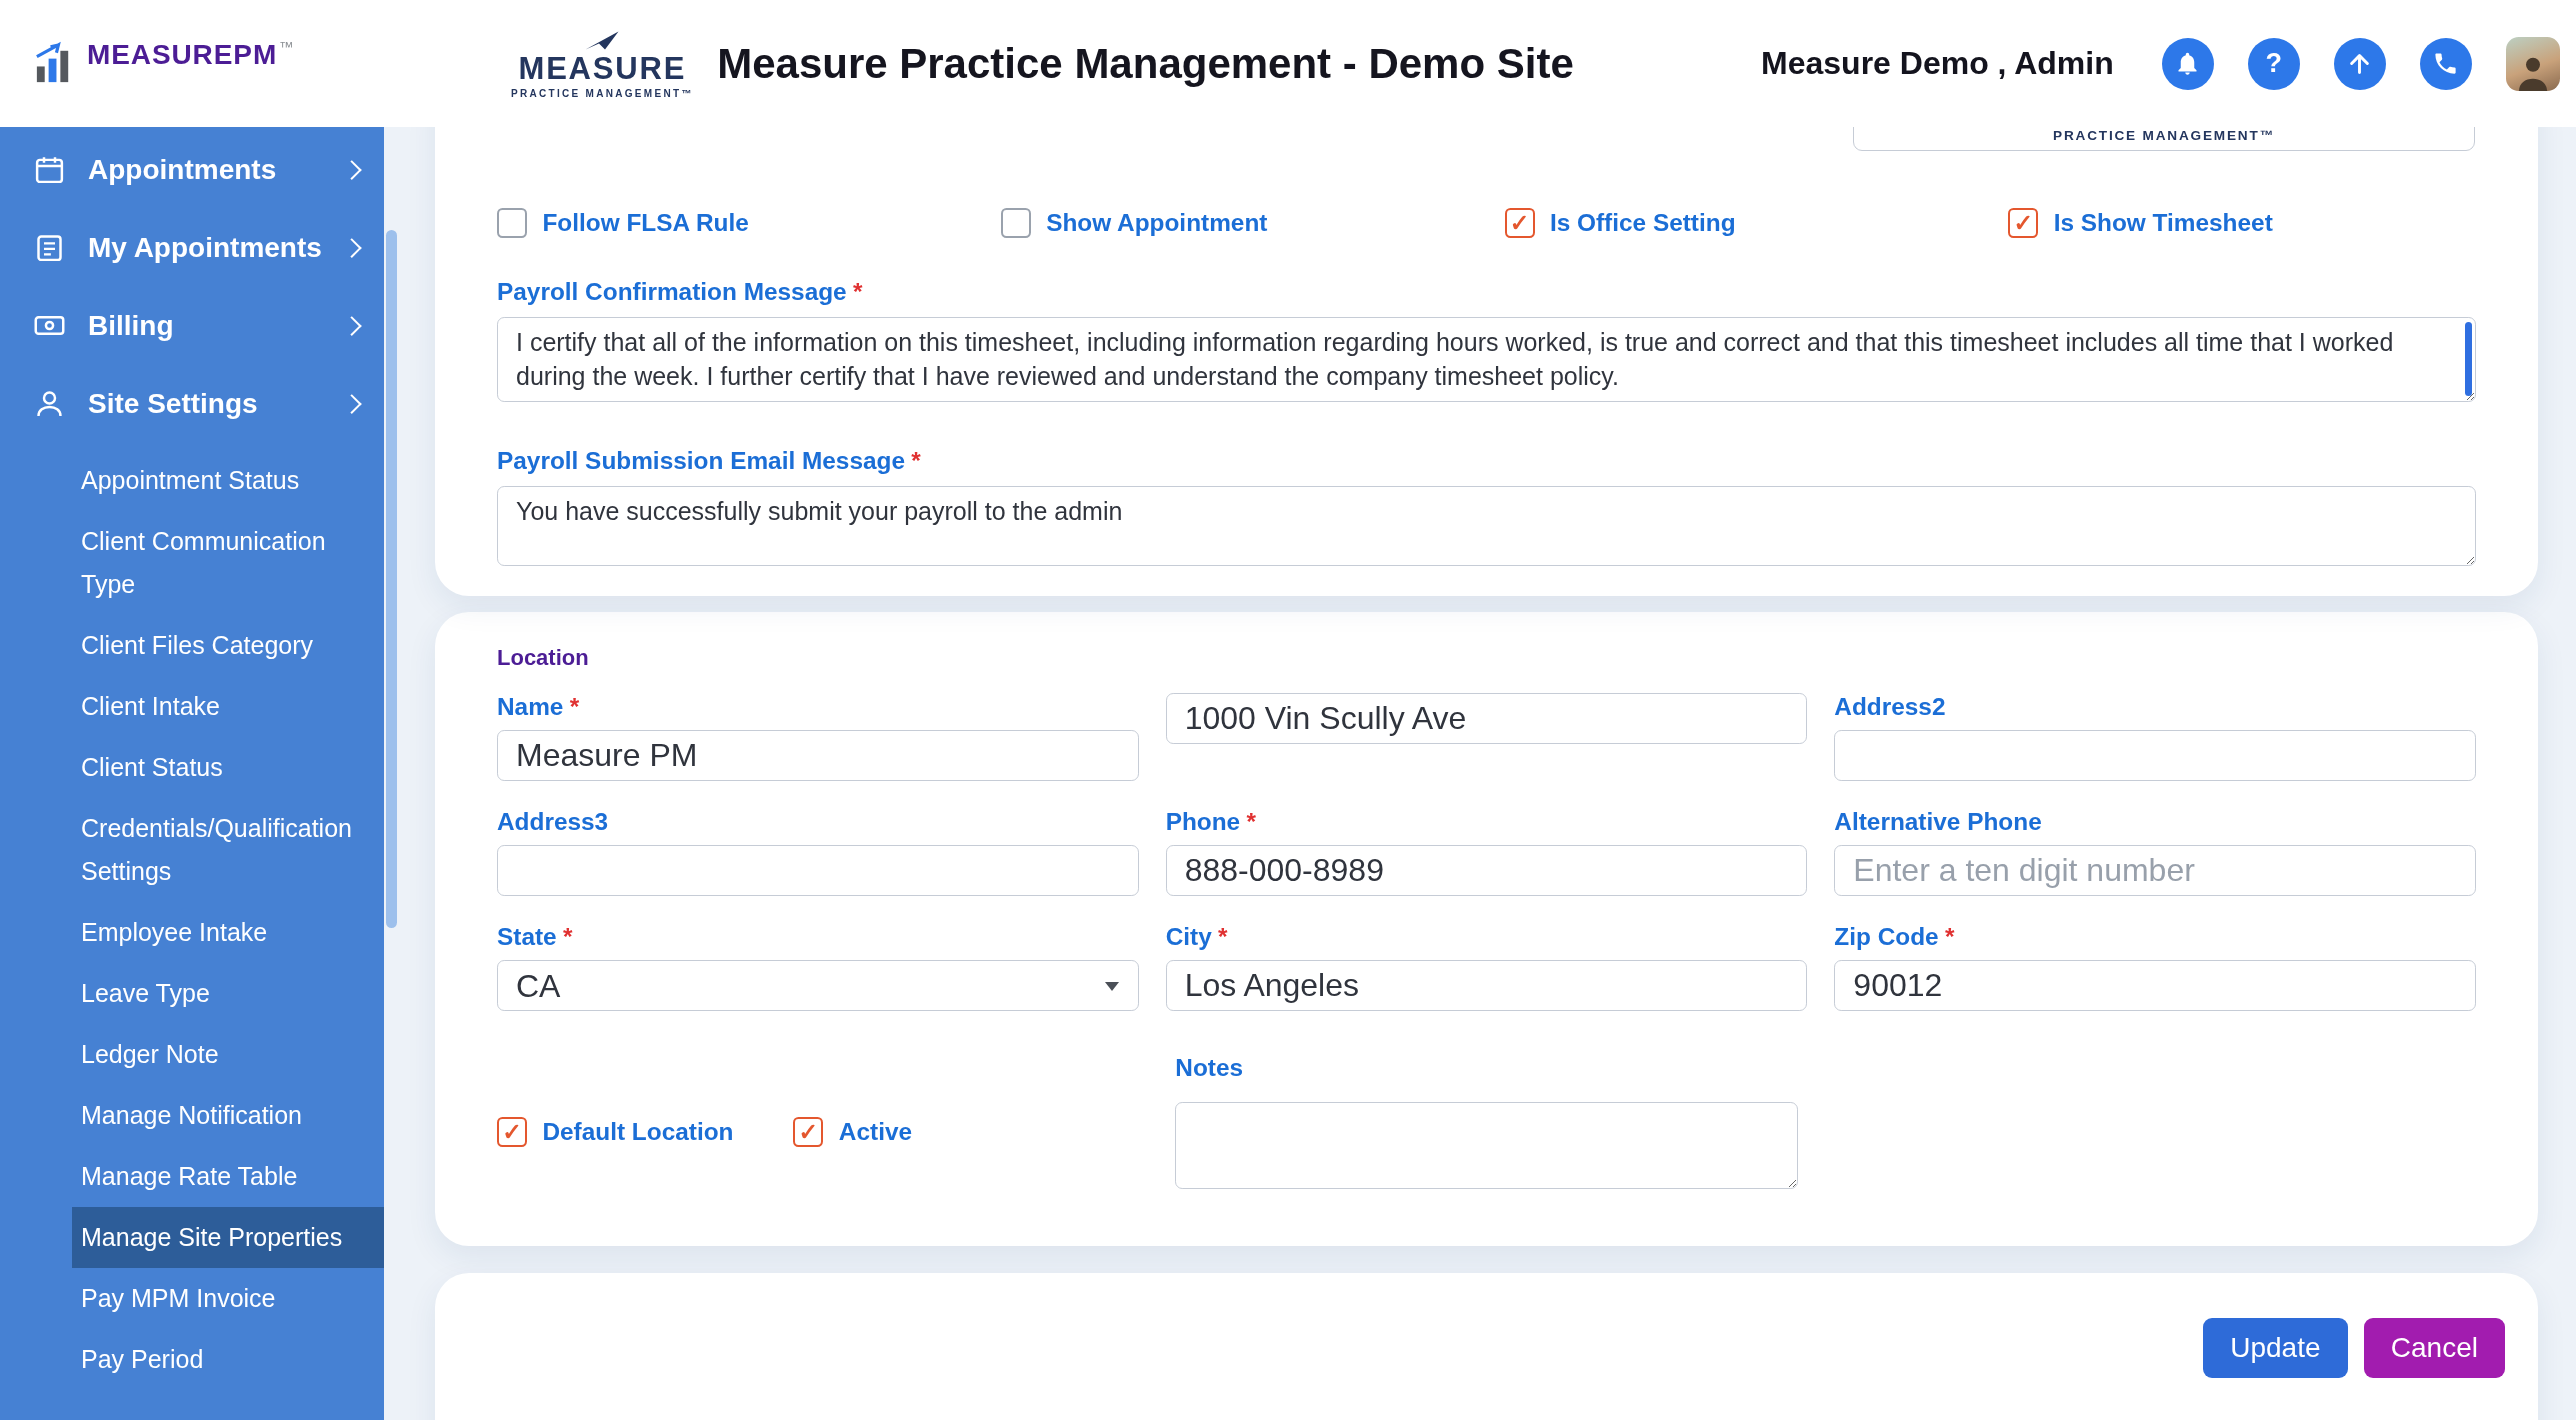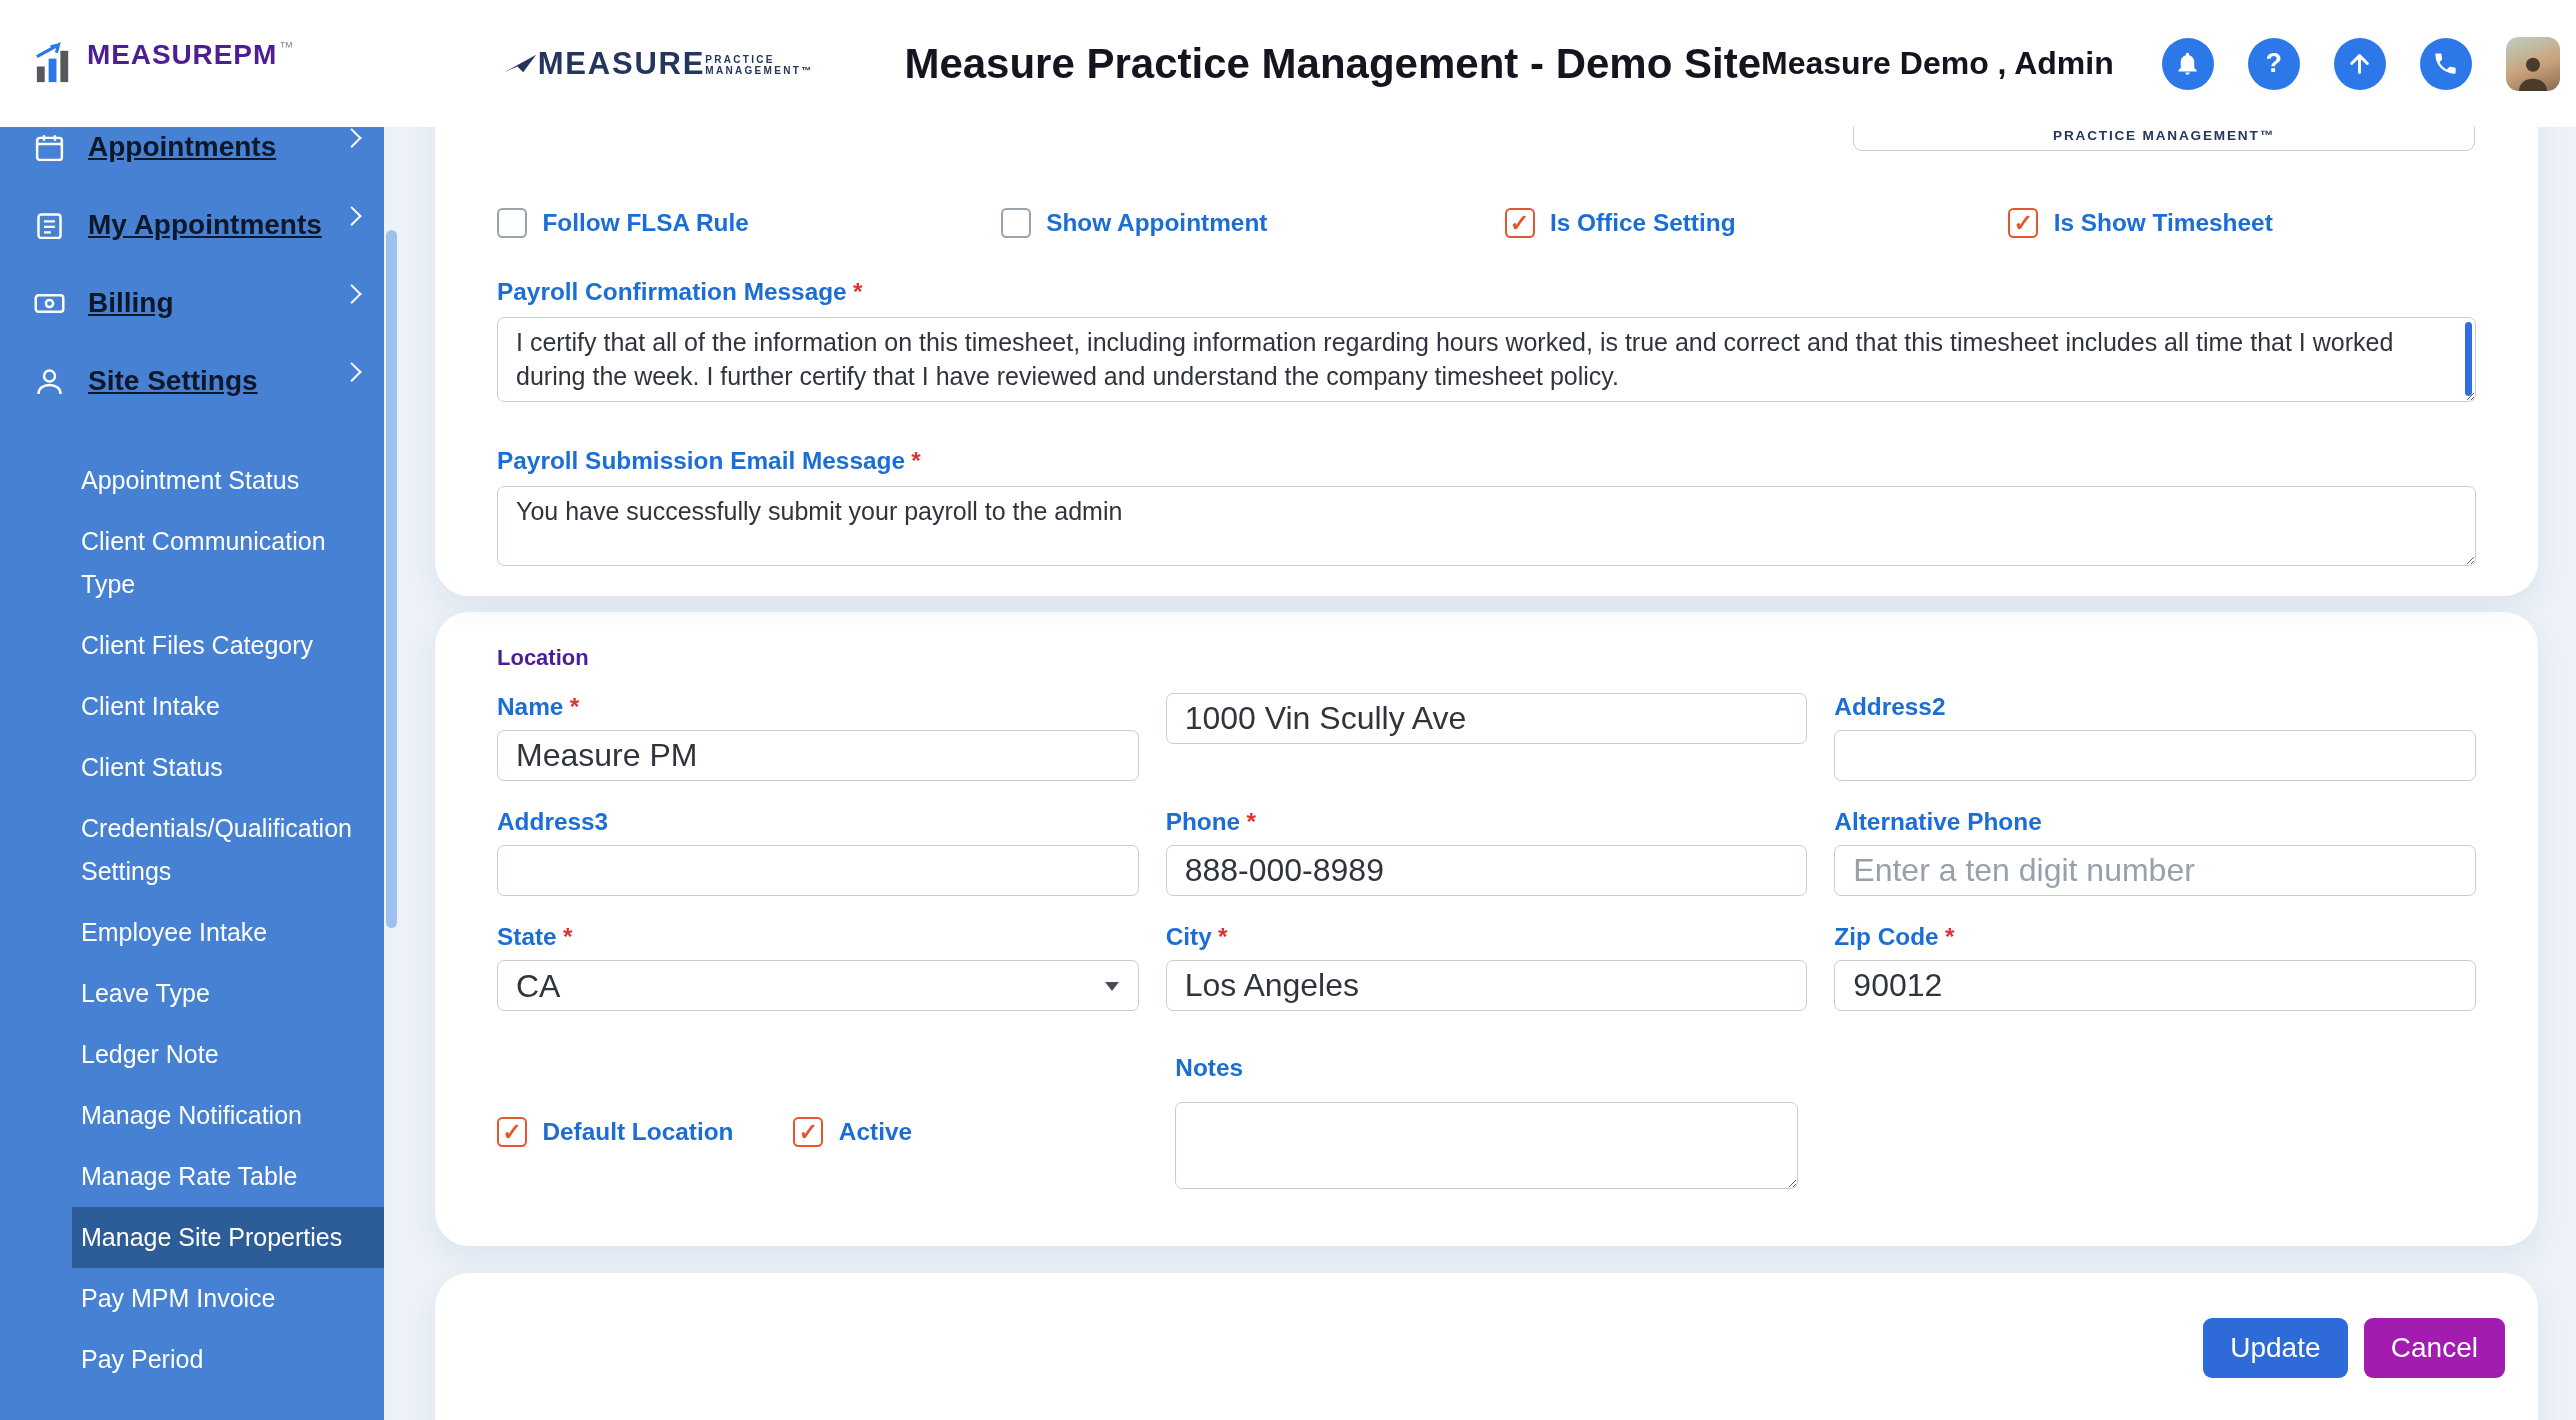--- a/index.html
+++ b/index.html
@@ -5,35 +5,35 @@
   * { box-sizing: border-box; margin: 0; padding: 0; }
   html,body { width:2576px; height:1420px; overflow:hidden; }
   body { font-family:"Liberation Sans", sans-serif; background:#edf2f8; position:relative; }
 
   
   .hdr { position:absolute; top:0; left:0; width:2576px; height:127px; background:#ffffff; display:flex; align-items:center; z-index:5; }
   .logo1 { display:flex; align-items:flex-start; margin-left:31px; width:362px; }
   .logo1 svg { width:47px; height:47px; margin-right:9px; margin-top:1.8px; }
   .logo1-text { font-size:28px; font-weight:800; color:#4c1d95; letter-spacing:0.9px; }
   .tm { font-size:14.5px; color:#8b8f94; margin-left:1.8px; }
-  .logo2 { display:flex; flex-direction:row; align-items:center; margin-left:118px; color:#24365e; }
+  .logo2 { display:flex; flex-direction:column; align-items:center; margin-left:118px; color:#24365e; }
   .logo2 svg { width:36px; height:25px; }
   .logo2-main { font-size:31px; font-weight:800; letter-spacing:1.8px; line-height:1; }
   .logo2-sub { font-size:10px; font-weight:700; letter-spacing:2.3px; margin-top:3.6px; }
   .title { font-size:42px; font-weight:700; color:#15151f; margin-left:23.5px; white-space:nowrap; }
   .hdr-right { margin-left:auto; display:flex; align-items:center; padding-right:16.3px; }
   .user { font-size:32px; font-weight:700; color:#14141e; margin-right:48px; white-space:nowrap; }
   .icon-btn { width:52px; height:52px; border-radius:50%; background:#2d78e9; border:none; margin-right:34px; display:flex; align-items:center; justify-content:center; cursor:pointer; color:#fff; font-size:27px; font-weight:700; font-family:"Liberation Sans", sans-serif; }
   .icon-btn svg { width:27px; height:27px; }
   .avatar { width:54px; height:54px; border-radius:12.7px; background:linear-gradient(160deg,#bcd0c3,#c9a27b 55%,#8a6a4f); display:flex; align-items:flex-end; justify-content:center; overflow:hidden; cursor:pointer; }
   .avatar svg { width:42px; height:42px; }
 
   
   .sidebar { position:absolute; top:127px; left:0; width:384px; bottom:0; background:#4681d3; padding-top:3.6px; overflow:hidden; }
-  .nav-item { height:78px; display:flex; padding:0 25px 0 33px; color:#0f172a; cursor:pointer;text-decoration:underline; }
+  .nav-item { height:78px; display:flex; align-items:center; padding:0 25px 0 33px; color:#ffffff; cursor:pointer; }
   .nav-item svg { width:33px; height:33px; margin-right:22px; flex:none; }
   .nav-label { font-size:28px; font-weight:600; flex:1; white-space:nowrap; }
   .chev { width:13.6px; height:13.6px; border-top:2.7px solid #fff; border-right:2.7px solid #fff; transform:rotate(45deg); flex:none; }
   .subnav { list-style:none; margin-top:7.2px; }
   .subitem { margin-left:72px; padding:9px 12.7px 9px 9px; font-size:25px; line-height:43px; color:#fff; cursor:pointer; }
   .subitem.active { background:#2d5d99; }
   .v-scroll-track { position:absolute; top:127px; left:384px; width:14.5px; bottom:0; background:#edf2f8; }
   .v-scroll-thumb { position:absolute; left:1.8px; top:103px; width:11px; height:698px; background:#9dc0ec; border-radius:6.3px; cursor:pointer; }
 
   

